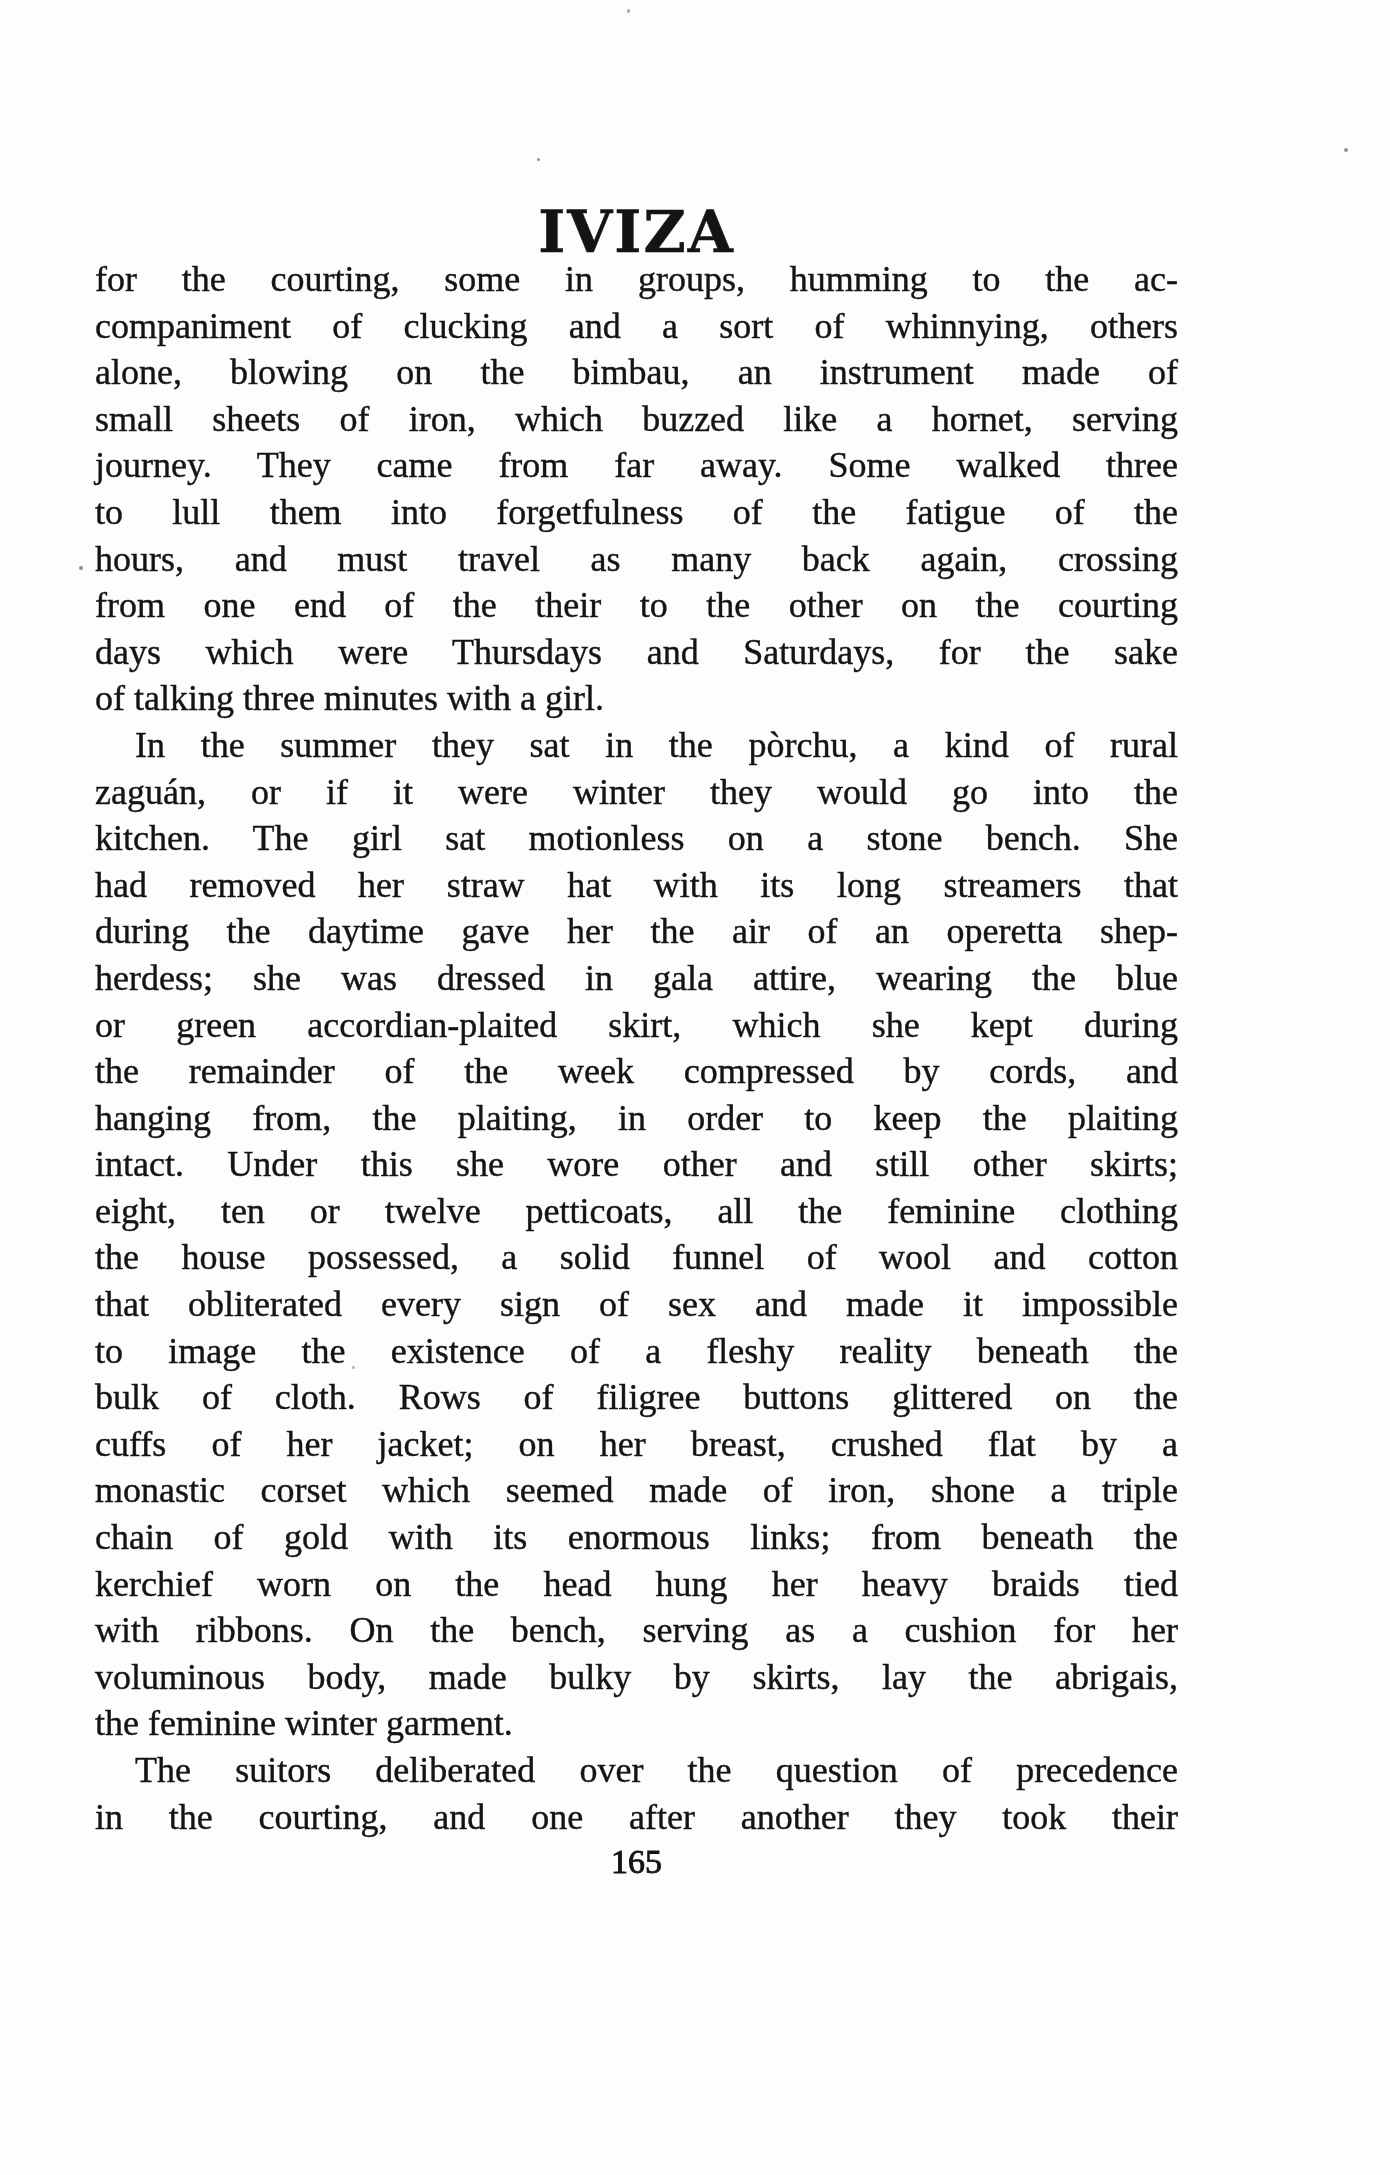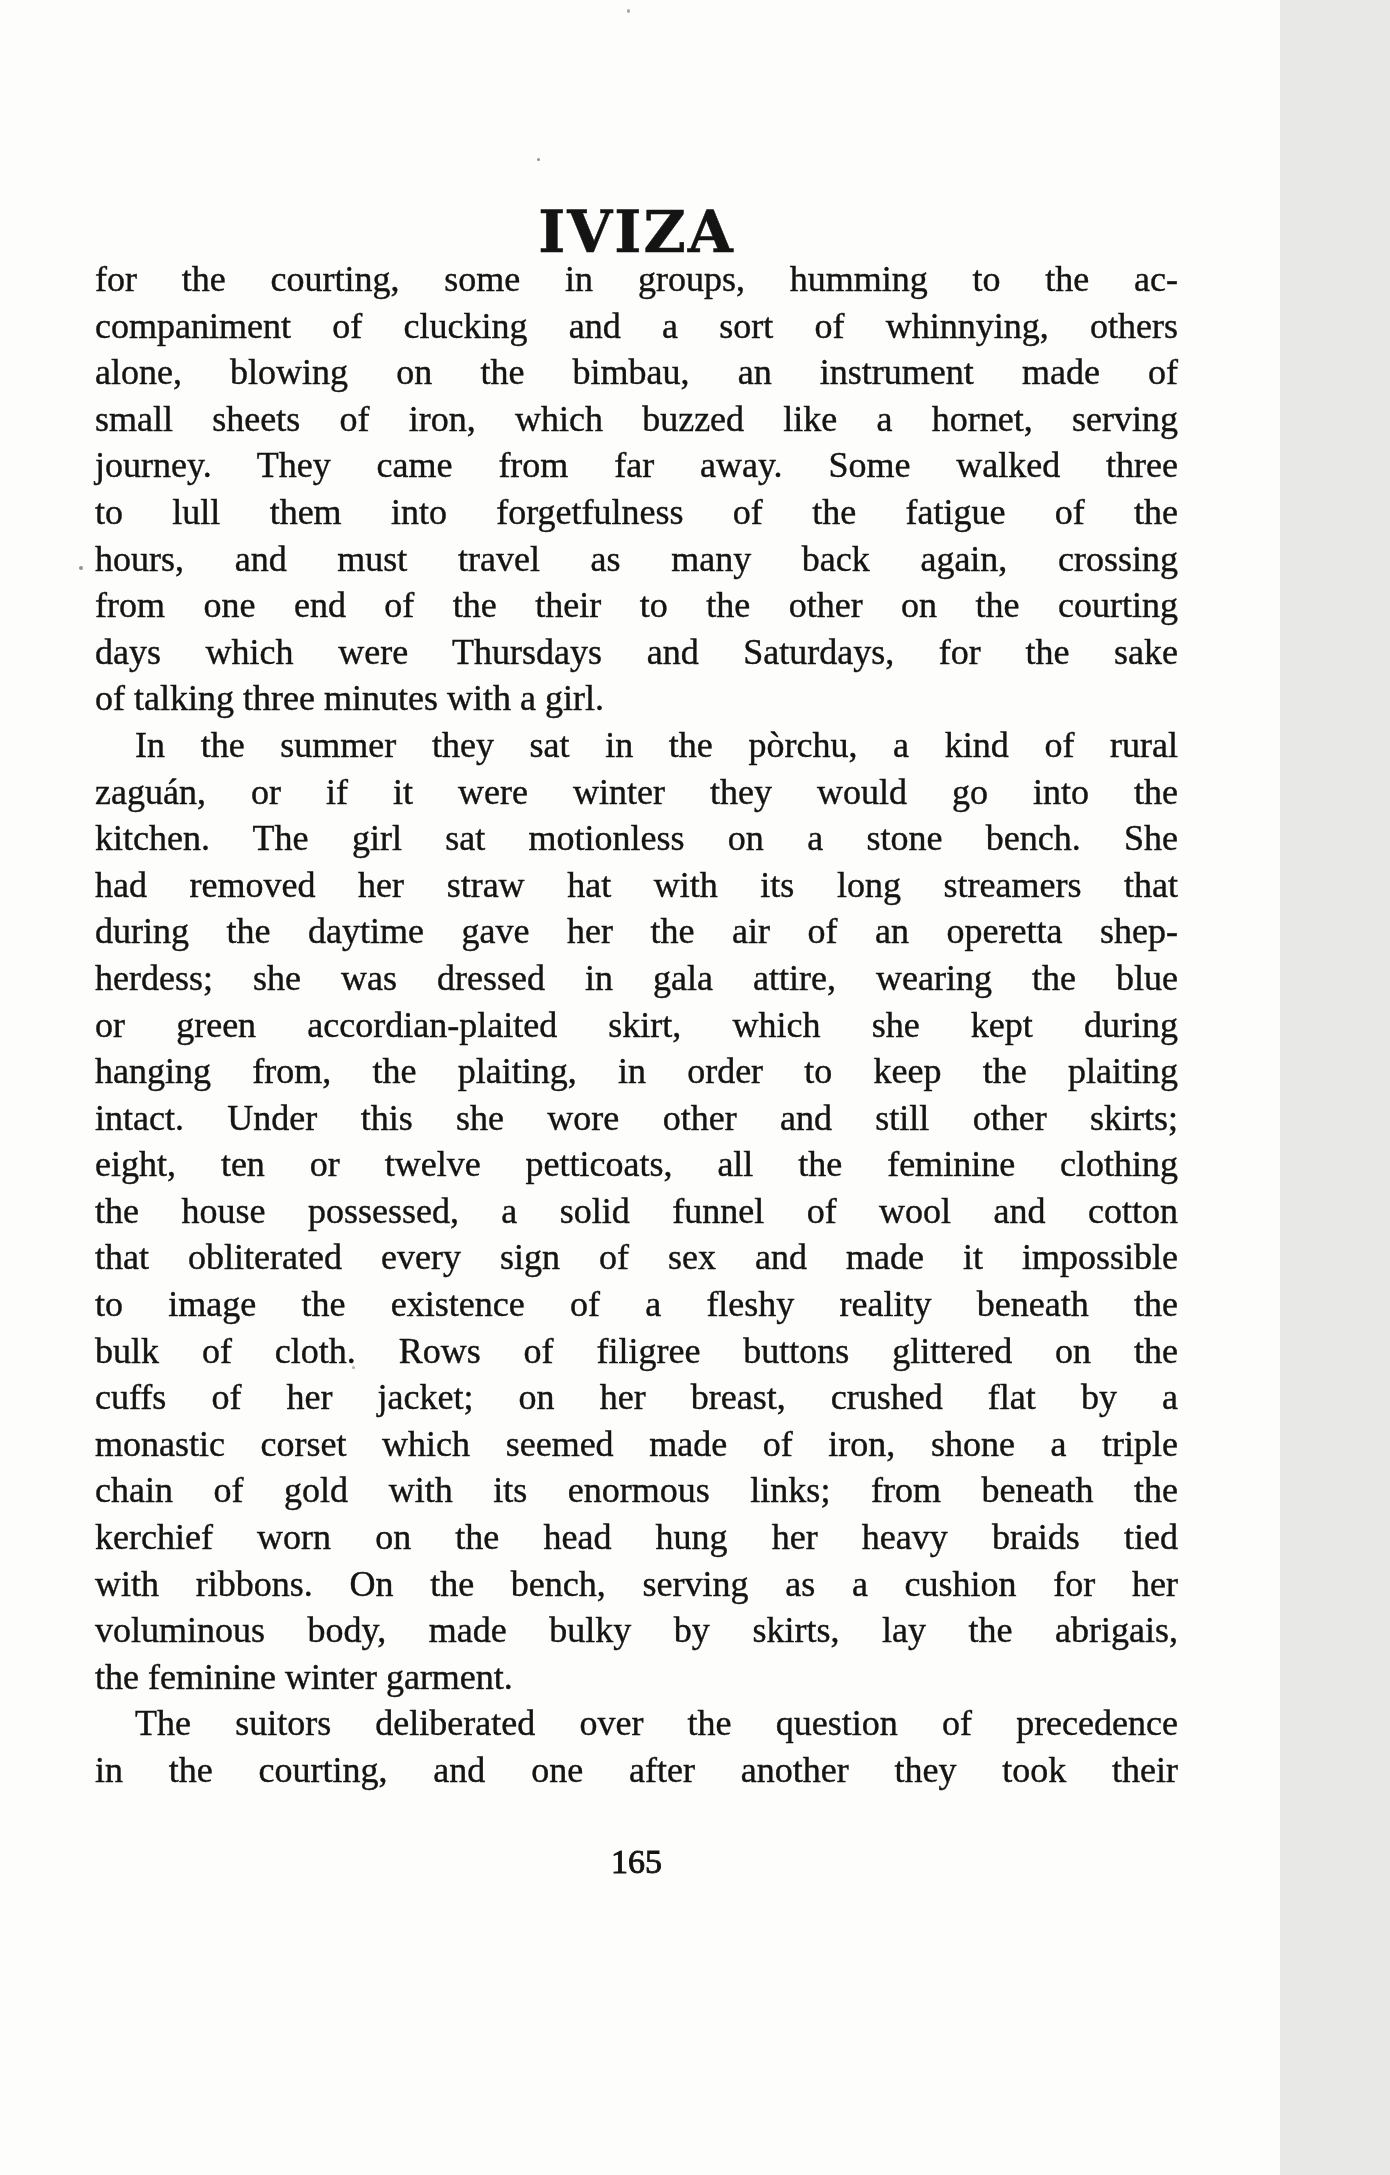--- a/index.html
+++ b/index.html
@@ -1,18 +1,18 @@
 <!DOCTYPE html>
 <html><head>
 <meta charset="utf-8">
 <style>
   html, body { margin: 0; padding: 0; background: #e8e8e6; }
   .page {
     position: relative;
-    width: 1280px;
+    width: 1390px;
     height: 2175px;
     background: #fdfdfb;
     font-family: "Liberation Serif", serif;
     color: #141414;
     overflow: hidden;
   }
   .title {
     position: absolute;
     left: 95px;
     top: 161px;
@@ -84,20 +84,21 @@
       <div class="line">from one end of the their to the other on the courting</div>
       <div class="line">days which were Thursdays and Saturdays, for the sake</div>
       <div class="line last">of talking three minutes with a girl.</div>
       <div class="line indent">In the summer they sat in the pòrchu, a kind of rural</div>
       <div class="line">zaguán, or if it were winter they would go into the</div>
       <div class="line">kitchen.  The girl sat motionless on a stone bench.  She</div>
       <div class="line">had removed her straw hat with its long streamers that</div>
       <div class="line">during the daytime gave her the air of an operetta shep-</div>
       <div class="line">herdess; she was dressed in gala attire, wearing the blue</div>
       <div class="line">or green accordian-plaited skirt, which she kept during</div>
+      <div class="line">the remainder of the week compressed by cords, and</div>
       <div class="line">hanging from, the plaiting, in order to keep the plaiting</div>
       <div class="line">intact.  Under this she wore other and still other skirts;</div>
       <div class="line">eight, ten or twelve petticoats, all the feminine clothing</div>
       <div class="line">the house possessed, a solid funnel of wool and cotton</div>
       <div class="line">that obliterated every sign of sex and made it impossible</div>
       <div class="line">to image the existence of a fleshy reality beneath the</div>
       <div class="line">bulk of cloth.  Rows of filigree buttons glittered on the</div>
       <div class="line">cuffs of her jacket; on her breast, crushed flat by a</div>
       <div class="line">monastic corset which seemed made of iron, shone a triple</div>
       <div class="line">chain of gold with its enormous links; from beneath the</div>

